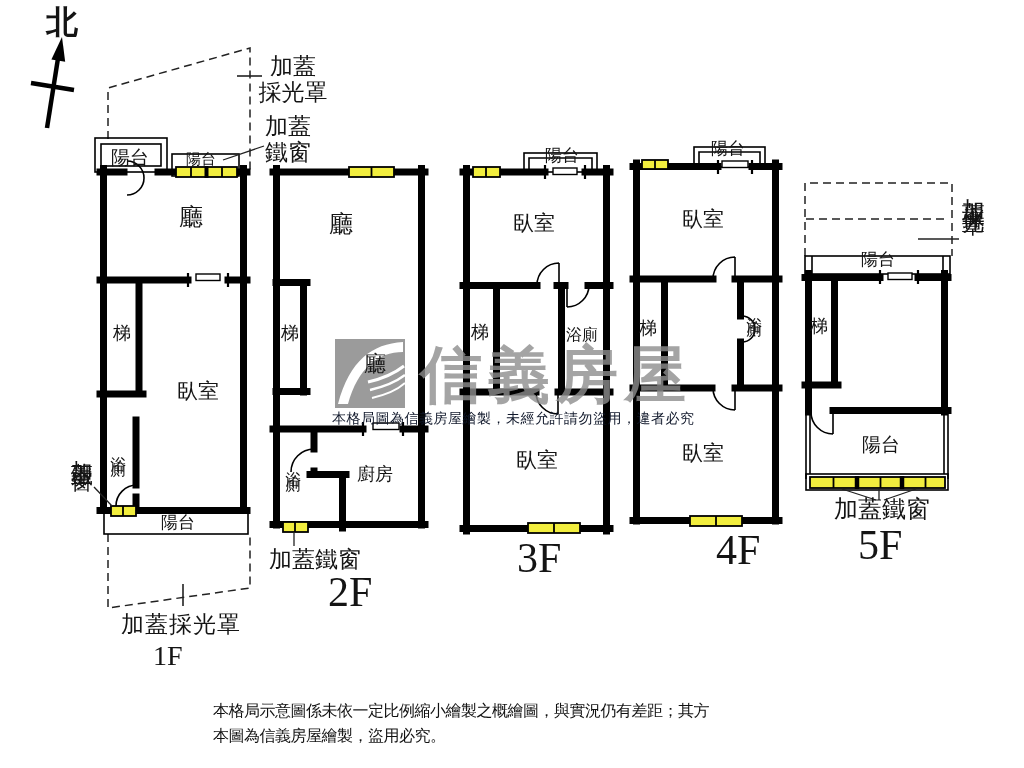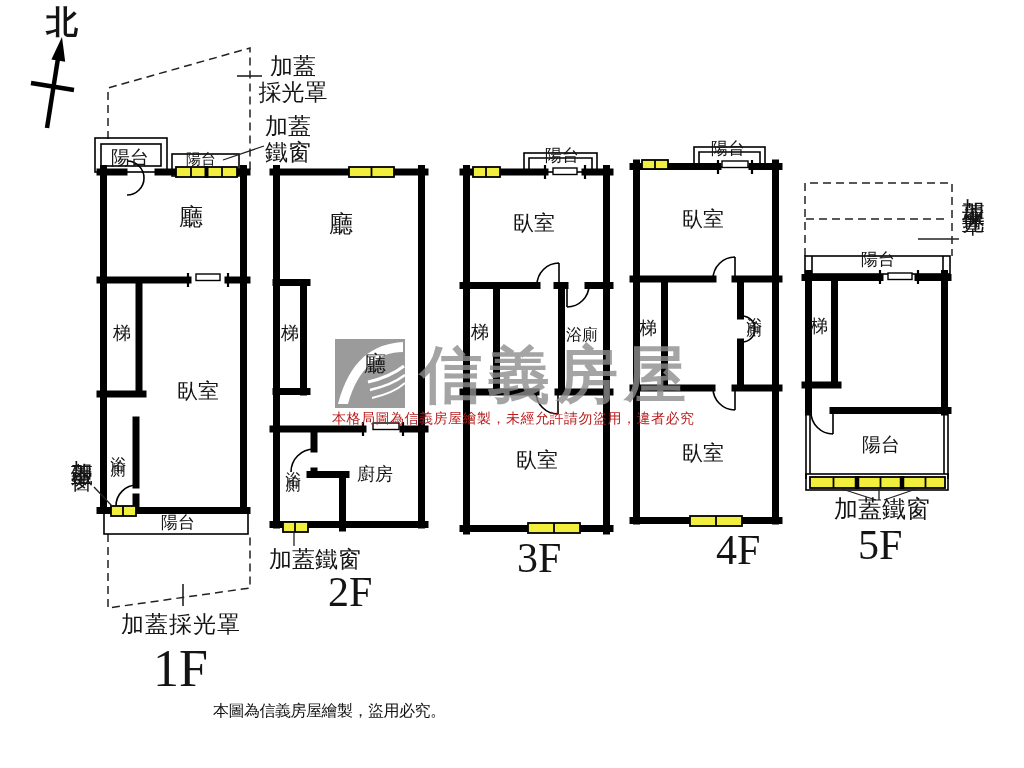--- a/index.html
+++ b/index.html
@@ -7,21 +7,21 @@
          font-family:"Liberation Sans",sans-serif;}
   #linework{position:absolute;left:0;top:0;}
   .lb{position:absolute;color:#141414;line-height:1.08;white-space:pre-line;
       font-family:"Liberation Sans",sans-serif;}
   .v{writing-mode:vertical-rl;text-orientation:upright;}
   .serif{font-family:"Liberation Serif",serif;}
   .ctr{text-align:center;}
   #wm-brand{position:absolute;left:420px;top:333px;font-size:62px;font-weight:bold;
       letter-spacing:6px;color:rgba(141,141,141,0.8);white-space:nowrap;}
   #wm-notice{position:absolute;left:332px;top:410px;font-size:14px;letter-spacing:0.5px;
-      color:#b91c1c;white-space:nowrap;}
+      color:#0f172a;white-space:nowrap;}
   #wm-logo{position:absolute;left:335px;top:339px;width:70px;height:69px;background:#9b9b9b;overflow:hidden;}
   #disclaimer{position:absolute;left:213px;top:698px;font-size:16px;letter-spacing:-0.5px;
       line-height:25px;color:#111;}
 </style>
 </head>
 <body>
 
 <div id="stage">
 
   <svg id="linework" width="1024" height="768" viewBox="0 0 1024 768">
@@ -196,21 +196,21 @@
 
   <div class="lb" style="left:111px;top:148px;font-size:19px;">陽台</div>
   <div class="lb" style="left:186px;top:151px;font-size:15px;">陽台</div>
   <div class="lb" style="left:179px;top:204px;font-size:24px;">廳</div>
   <div class="lb" style="left:113px;top:324px;font-size:18px;">梯</div>
   <div class="lb" style="left:177px;top:380px;font-size:21px;">臥室</div>
   <div class="lb v" style="left:110px;top:444px;font-size:16px;letter-spacing:3px;">浴廁</div>
   <div class="lb v" style="left:70px;top:442px;font-size:22px;letter-spacing:3px;">加蓋鐵窗</div>
   <div class="lb" style="left:161px;top:514px;font-size:17px;">陽台</div>
   <div class="lb" style="left:121px;top:612px;font-size:23px;letter-spacing:1px;">加蓋採光罩</div>
-  <div class="lb serif" style="left:153px;top:641px;font-size:52px;">1F</div>
+  <div class="lb serif" style="left:153px;top:641px;font-size:28px;">1F</div>
 
   <div class="lb" style="left:329px;top:211px;font-size:24px;">廳</div>
   <div class="lb" style="left:281px;top:324px;font-size:18px;">梯</div>
   <div class="lb" style="left:364px;top:352px;font-size:22px;">廳</div>
   <div class="lb v" style="left:285px;top:459px;font-size:16px;letter-spacing:3px;">浴廁</div>
   <div class="lb" style="left:357px;top:465px;font-size:18px;">廚房</div>
   <div class="lb" style="left:269px;top:547px;font-size:23px;">加蓋鐵窗</div>
   <div class="lb serif" style="left:328px;top:570px;font-size:42px;text-align:right;">2F</div>
 
   <div class="lb" style="left:545px;top:147px;font-size:17px;">陽台</div>
@@ -228,16 +228,17 @@
   <div class="lb serif" style="left:688px;top:528px;font-size:42px;margin-left:28px;">4F</div>
 
   <div class="lb" style="left:861px;top:251px;font-size:17px;">陽台</div>
   <div class="lb" style="left:810px;top:317px;font-size:18px;">梯</div>
   <div class="lb" style="left:862px;top:435px;font-size:19px;">陽台</div>
   <div class="lb v" style="left:961px;top:180px;font-size:23px;letter-spacing:4px;">加蓋採光罩</div>
   <div class="lb" style="left:834px;top:496px;font-size:24px;">加蓋鐵窗</div>
   <div class="lb serif" style="left:858px;top:523px;font-size:42px;">5F</div>
 
   <div id="disclaimer">
+    <div>本格局示意圖係未依一定比例縮小繪製之概繪圖，與實況仍有差距；其方</div>
     <div>本圖為信義房屋繪製，盜用必究。</div>
   </div>
 
 </div>
 
 </body></html>

